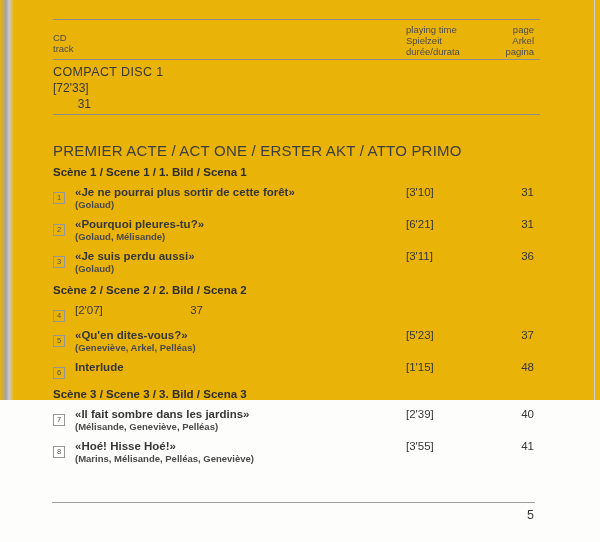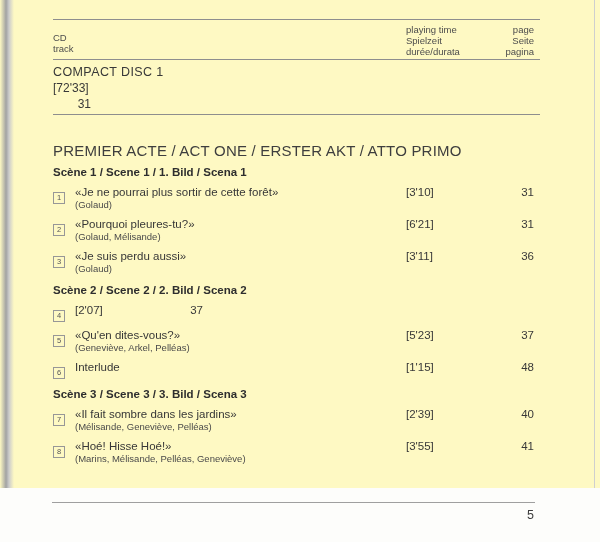--- a/index.html
+++ b/index.html
@@ -3,21 +3,21 @@
 <meta charset="utf-8">
 <style>
   html, body { margin: 0; padding: 0; }
   body {
     width: 600px; height: 542px;
     background: #fdfdfb;
     font-family: "Liberation Sans", "DejaVu Sans", sans-serif;
     color: #3c3c3c;
     overflow: hidden;
   }
-  .page { position: relative; width: 600px; height: 488px; background: #fef9c3; }
+  .page { position: relative; width: 600px; height: 400px; background: #eab308; }
 
   
   .edge-left {
     position: absolute; left: 0; top: 0; bottom: 0; width: 16px;
     background: linear-gradient(to right, rgba(255,255,255,0) 0px, #a2a2a2 6px, #cccccc 9px, rgba(255,255,255,0) 14px);
   }
   .edge-right {
     position: absolute; top: 0; bottom: 0; left: 594px; width: 1px;
     background: #cfcfcf;
   }
@@ -50,21 +50,21 @@
   
   .scene-heading { font-size: 11.5px; font-weight: bold; line-height: 14px; color: #2e2e2e; margin-top: 8px; }
   .scene-heading.first { margin-top: 5px; }
   .track { display: flex; margin-top: 6px; }
   .track .num-col { padding-top: 1px; }
   .numbox {
     display: inline-block; width: 10px; height: 10px;
     border: 1px solid #979797; color: #555;
     font-size: 7.5px; line-height: 10px; text-align: center;
   }
-  .track-text { flex: 1; }
+  .track-text { flex: 1; font-weight: bold; }
   .track-title { font-size: 11.5px; line-height: 14px; color: #373737; }
   .track-perf { font-size: 9.5px; line-height: 12px; color: #4a4a4a; }
   .track .col-time, .track .col-page { font-size: 11.5px; line-height: 14px; color: #383838; }
 
   
   .footer-rule { position: absolute; left: 52px; top: 502px; width: 483px; border-top: 1.5px solid #9f9f9f; }
   .footer-page { position: absolute; left: 53px; top: 508px; width: 481px; text-align: right; font-size: 12.5px; color: #3c3c3c; }
 </style>
 </head>
 <body>
@@ -81,21 +81,21 @@
         <span>CD</span>
         <span>track</span>
       </div>
       <div class="col-time head">
         <span>playing time</span>
         <span>Spielzeit</span>
         <span>durée/durata</span>
       </div>
       <div class="col-page head">
         <span>page</span>
-        <span>Seite</span>
+        <span>Arkel</span>
         <span>pagina</span>
       </div>
     </div>
 
     <div class="rule rule-after-header"></div>
 
     <div class="disc-row">
       <div class="num-col"></div>
       <div class="disc-label">COMPACT DISC 1</div>
       <div class="col-time">[72'33]</div>

